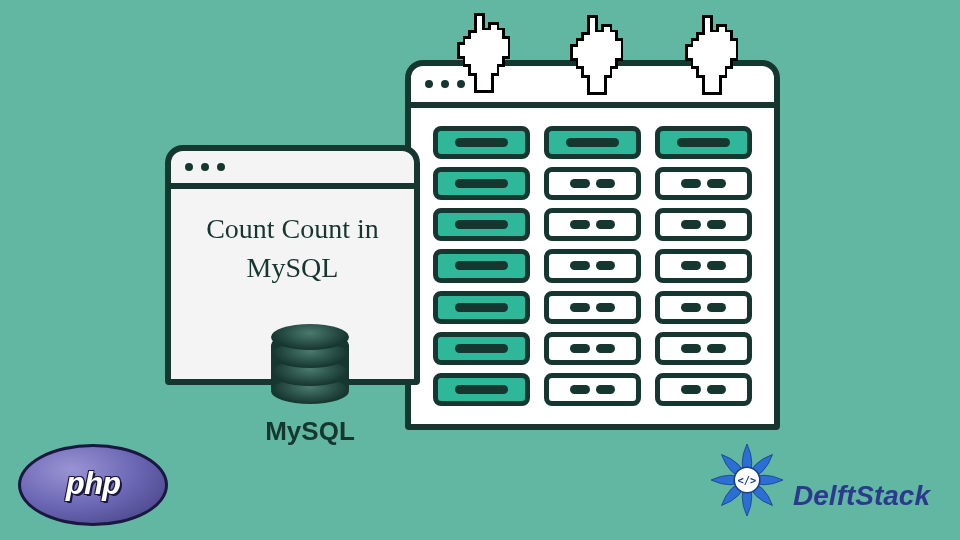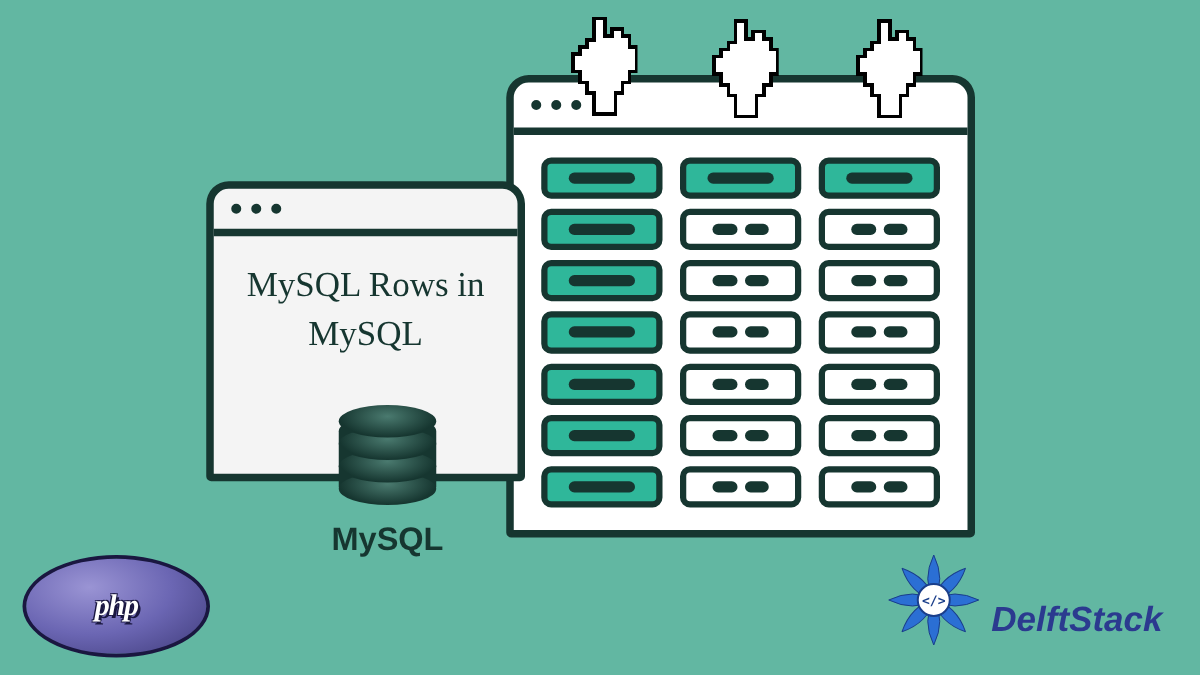--- a/index.html
+++ b/index.html
@@ -139,22 +139,22 @@
     width: 150px;
     height: 82px;
     background: radial-gradient(ellipse at 35% 30%, #9a94d4 0%, #6b66b3 50%, #3f3b7a 100%);
     border-radius: 50%;
     border: 3px solid #1a1740;
     display: flex;
     align-items: center;
     justify-content: center;
   }
   .php-text {
-    font-family: Liberation Serif, serif;
-    font-size: 24px;
+    font-family: Liberation Mono, monospace;
+    font-size: 32px;
     font-weight: 900;
     font-style: italic;
     color: #ffffff;
     text-shadow: 2px 2px 0 #1a1740, -1px -1px 0 #1a1740, 1px -1px 0 #1a1740, -1px 1px 0 #1a1740;
     letter-spacing: -1px;
   }
 
   
   .delft-logo {
     position: absolute;
@@ -288,21 +288,21 @@
   </svg>
 </div>
 
 <div class="text-window">
   <div class="text-titlebar">
     <div class="traffic-dot"></div>
     <div class="traffic-dot"></div>
     <div class="traffic-dot"></div>
   </div>
   <div class="text-body">
-    <div>MySQL Rows in</div>
+    <div>Count Count in</div>
     <div>MySQL</div>
   </div>
 </div>
 
 <div class="mysql-logo">
   <div class="cylinder">
     <div class="disk-band" style="top:10px; height:70px; border-radius:39px/13px; background:#163630;"></div>
     <div class="ellipse-lit" style="top:56px;"></div>
     <div class="ellipse-lit" style="top:38px;"></div>
     <div class="ellipse-lit" style="top:20px;"></div>

